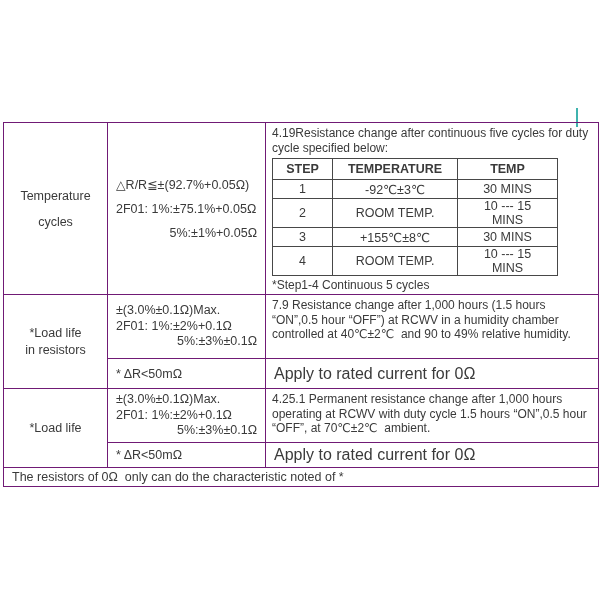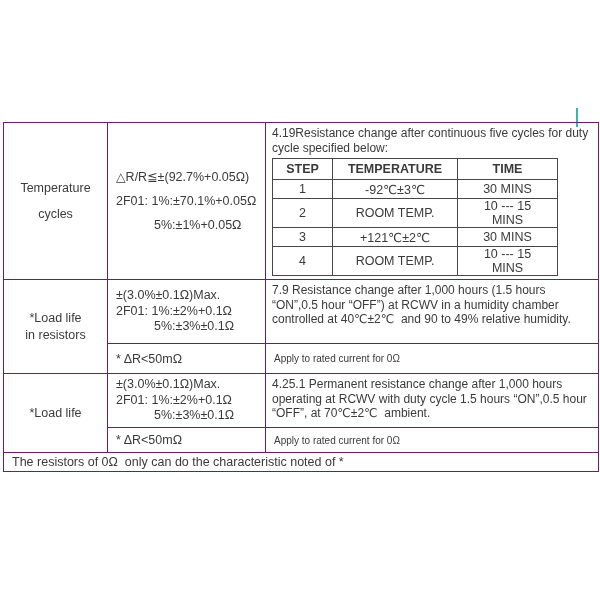--- a/index.html
+++ b/index.html
@@ -18,35 +18,35 @@
   tr.r3a{height:54px;} tr.r3b{height:25px;} tr.r4{height:18px;}
 
   .label-cell{text-align:center;vertical-align:middle;}
   .r1 .label-cell{line-height:26px;}
   .label-cell .lbl{line-height:17px;}
   .r1 .label-cell .lbl{line-height:26px;}
 
   .spec-cell{vertical-align:middle;text-align:left;}
   .r1 .spec-cell{line-height:24px;}
   .spec-sm{line-height:15.5px;}
-  .indent{padding-left:38px;}
+  .indent{padding-left:38px;text-align:right;}
 
   .desc-cell{vertical-align:top;padding:3px 6px 2px 6px !important;}
   .desc-text{font-size:12px;line-height:14.5px;white-space:pre-wrap;}
 
   .steps-table{border-collapse:collapse;table-layout:fixed;width:285px;margin:3px 0 1px 0;
     text-align:center;font-size:12.5px;}
   .steps-table th,.steps-table td{border:1px solid #474747;padding:0 13px;}
   .steps-table th{height:20px;font-weight:bold;}
   .steps-table td{height:18px;}
   col.sc1{width:60px;} col.sc2{width:125px;} col.sc3{width:100px;}
   .steps-note{font-size:12px;line-height:14px;margin-top:2px;}
 
   .delta-cell{vertical-align:middle;}
-  .apply-cell{vertical-align:middle;font-size:10px;white-space:pre-wrap;margin-top:35px;}
+  .apply-cell{vertical-align:middle;font-size:16px;white-space:pre-wrap;margin-top:35px;}
   .footer-cell{vertical-align:middle;white-space:pre-wrap;font-size:12.5px;}
 </style>
 </head>
 <body>
 
 <div class="page">
 
   <div class="teal-mark"></div>
 
   <table class="spec-table">
@@ -57,59 +57,60 @@
       </colgroup>
     <tbody>
 
       <tr class="r1">
         <td class="label-cell">
           <div class="lbl">Temperature</div>
           <div class="lbl">cycles</div>
         </td>
         <td class="spec-cell">
           <div class="spec-line">△R/R≦±(92.7%+0.05Ω)</div>
-          <div class="spec-line">2F01: 1%:±70.1%+0.05Ω</div>
+          <div class="spec-line">2F01: 1%:±75.1%+0.05Ω</div>
           <div class="spec-line indent">5%:±1%+0.05Ω</div>
         </td>
         <td class="desc-cell">
           <div class="desc-text">4.19Resistance change after continuous five cycles for duty cycle specified below:</div>
           <table class="steps-table">
             <colgroup>
                 <col class="sc1">
                 <col class="sc2">
                 <col class="sc3">
               </colgroup>
             <tbody>
               <tr>
                 <th>STEP</th>
                 <th>TEMPERATURE</th>
-                <th>TIME</th>
+                <th>TEMP</th>
               </tr>
               <tr>
                 <td>1</td>
                 <td>-92℃±3℃</td>
                 <td>30 MINS</td>
               </tr>
               <tr>
                 <td>2</td>
                 <td>ROOM TEMP.</td>
                 <td>10 --- 15 MINS</td>
               </tr>
               <tr>
                 <td>3</td>
-                <td>+121℃±2℃</td>
+                <td>+155℃±8℃</td>
                 <td>30 MINS</td>
               </tr>
               <tr>
                 <td>4</td>
                 <td>ROOM TEMP.</td>
                 <td>10 --- 15 MINS</td>
               </tr>
             </tbody>
           </table>
+          <div class="steps-note">*Step1-4 Continuous 5 cycles</div>
         </td>
       </tr>
 
       <tr class="r2a">
         <td class="label-cell" rowspan="2">
           <div class="lbl">*Load life</div>
           <div class="lbl">in resistors</div>
         </td>
         <td class="spec-cell spec-sm">
           <div class="spec-line">±(3.0%±0.1Ω)Max.</div>

